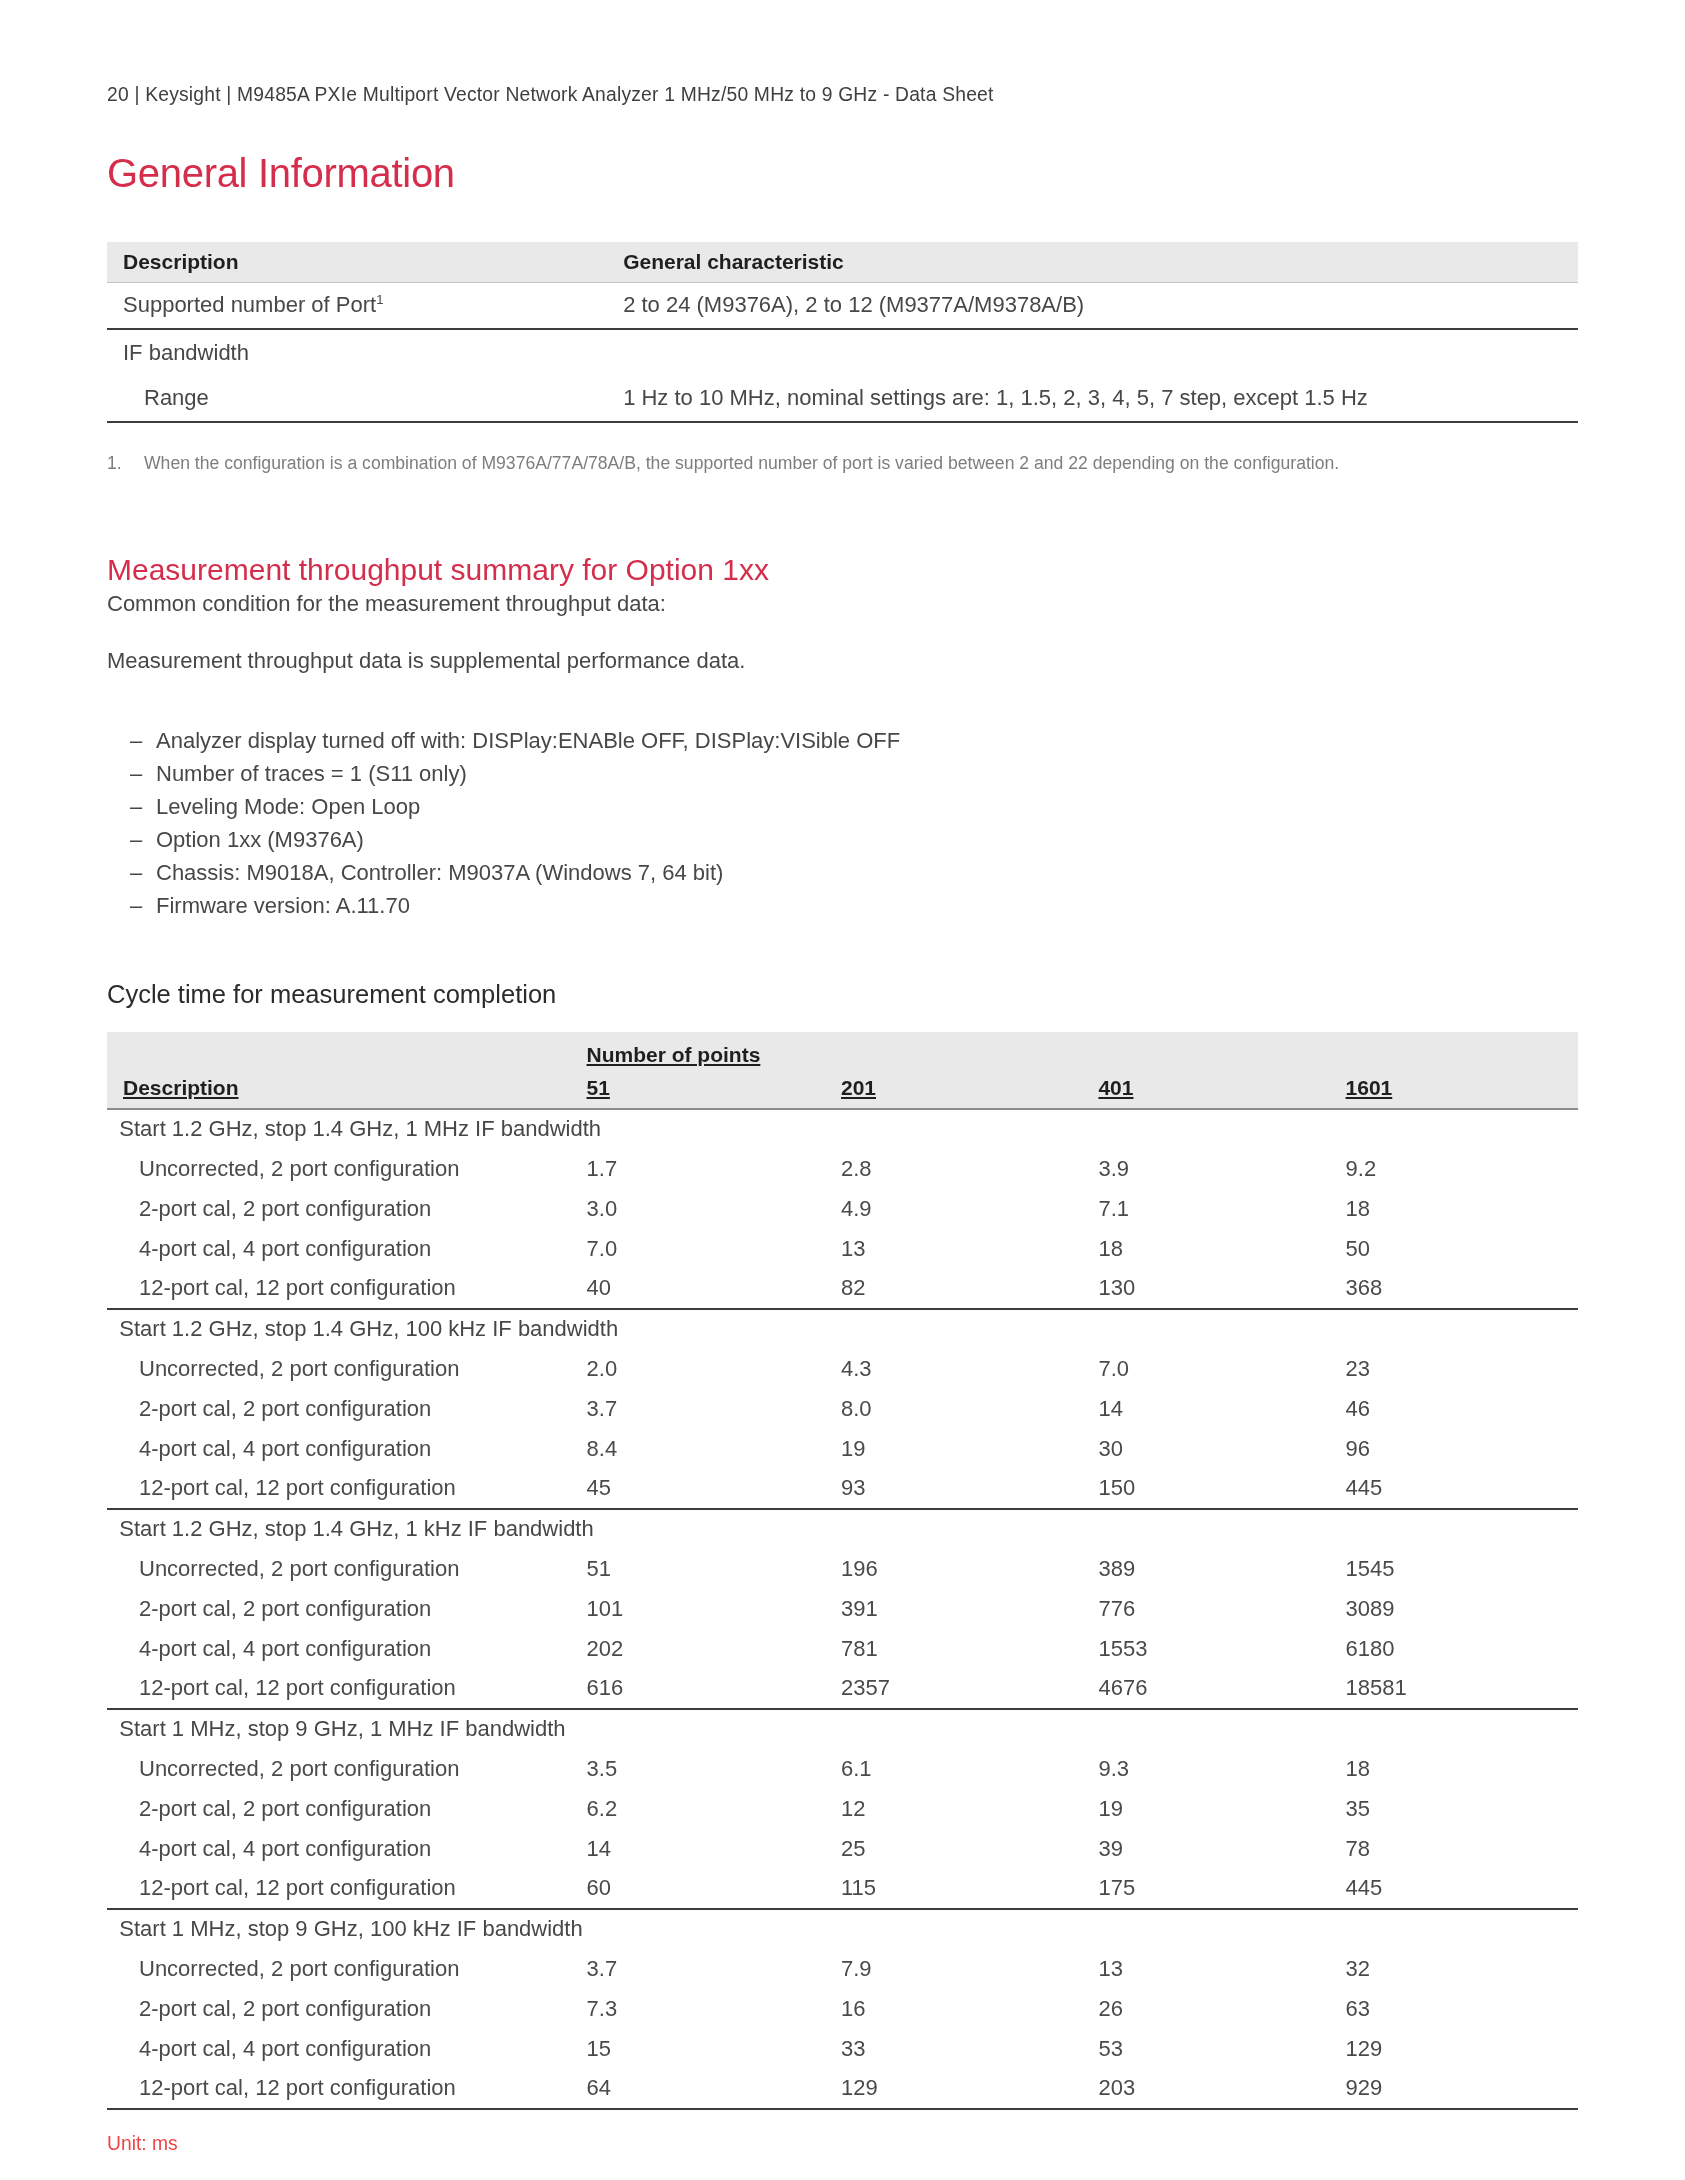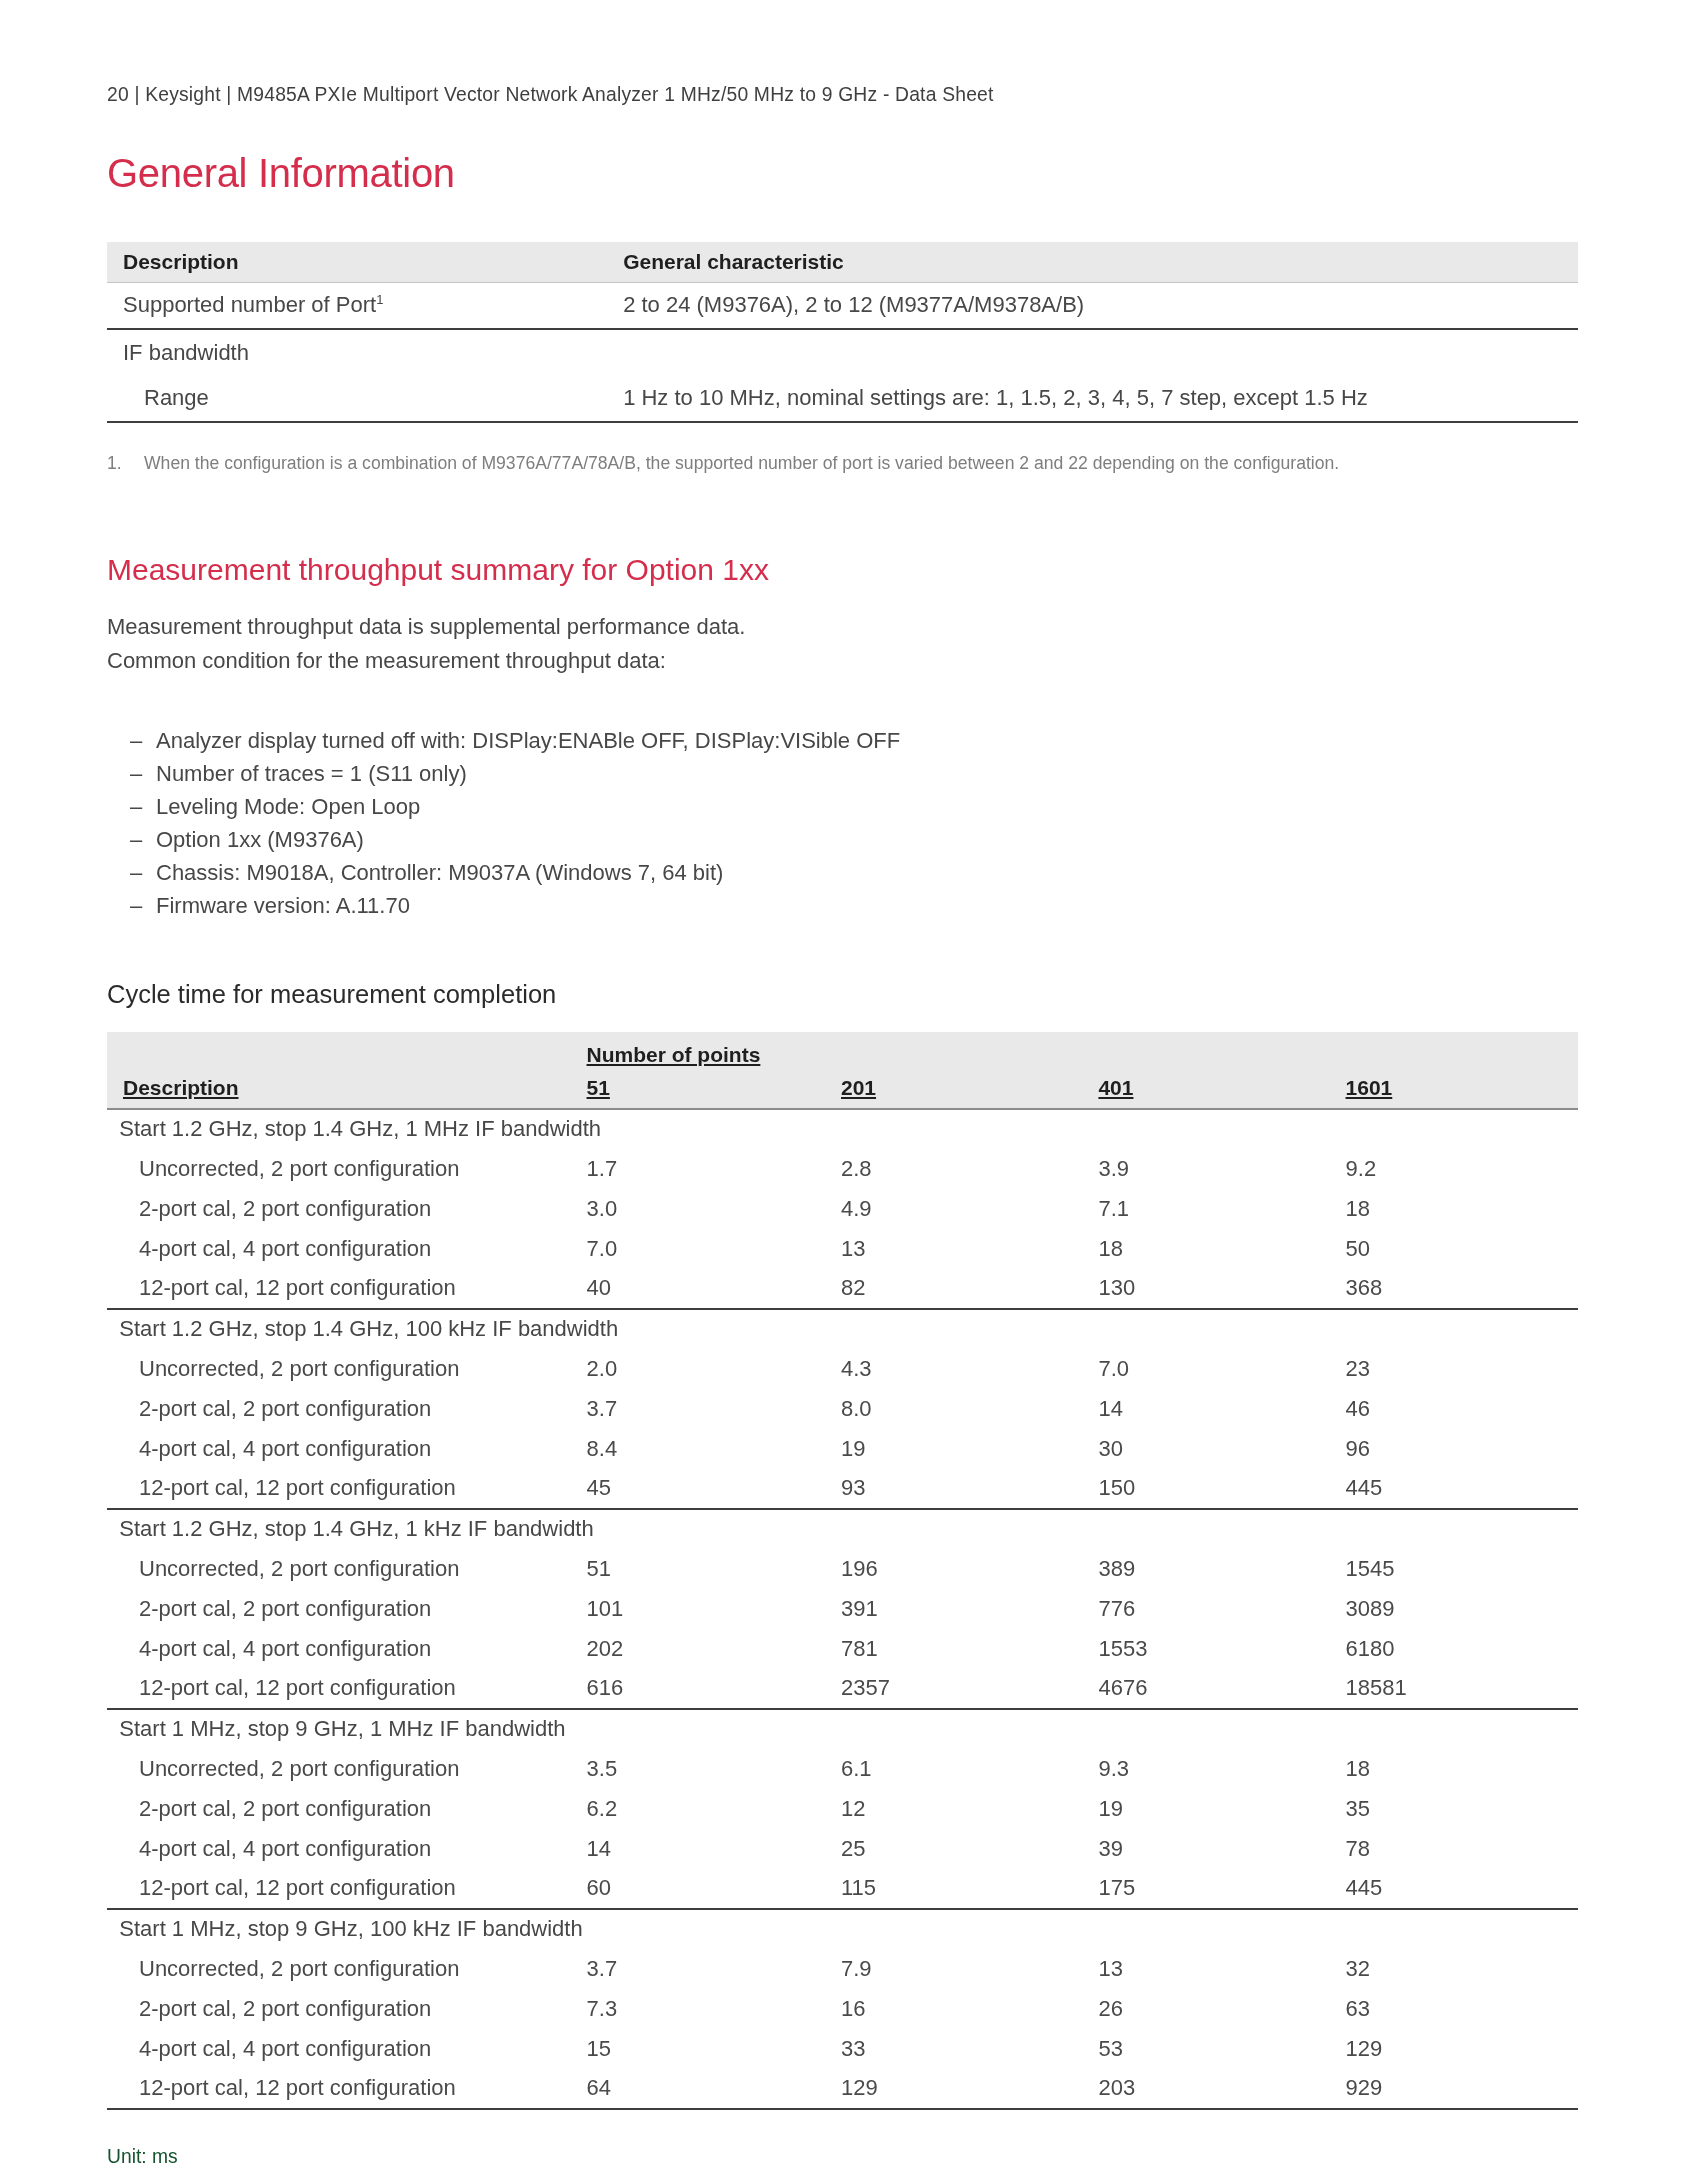--- a/index.html
+++ b/index.html
@@ -60,21 +60,21 @@
     font-size:21px;color:var(--text-dark);text-decoration:underline;
   }
   table.cycle thead tr.points-row th{height:37px;padding-top:8.8px;vertical-align:middle;}
   table.cycle thead tr.cols-row th{height:40px;vertical-align:middle;border-bottom:2.6px solid var(--rule-mid);}
   table.cycle thead th.desc{padding-left:16px;}
   table.cycle td{height:40px;vertical-align:middle;}
   table.cycle td.group-label{padding-left:12.3px;color:var(--text);}
   table.cycle td.row-label{padding-left:32px;}
   table.cycle tr.group-end td{border-bottom:2.6px solid var(--rule-dark);margin-top:16px;}
 
-  .unit-note{margin-top:36px;font-size:19.3px;color:#14532d;}
+  .unit-note{margin-top:23px;font-size:19.3px;color:#ef4444;}
 </style>
 </head>
 <body>
 
 <div class="page">
 
   <div class="page-header">20 | Keysight | M9485A PXIe Multiport Vector Network Analyzer 1 MHz/50 MHz to 9 GHz - Data Sheet</div>
 
   <h1 class="page-title">General Information</h1>
 
@@ -105,22 +105,22 @@
       </tbody>
   </table>
 
   <div class="footnote">
     <span class="num">1.</span>
     <span>When the configuration is a combination of M9376A/77A/78A/B, the supported number of port is varied between 2 and 22 depending on the configuration.</span>
   </div>
 
   <h2 class="section-title">Measurement throughput summary for Option 1xx</h2>
 
+  <p class="intro intro2">Common condition for the measurement throughput data:</p>
   <p class="intro">Measurement throughput data is supplemental performance data.</p>
-  <p class="intro intro2">Common condition for the measurement throughput data:</p>
 
   <ul class="conditions" id="bullet-list">
       <li>
         <span class="dash">–</span>
         <span>Analyzer display turned off with: DISPlay:ENABle OFF, DISPlay:VISible OFF</span>
       </li>
       <li>
         <span class="dash">–</span>
         <span>Number of traces = 1 (S11 only)</span>
       </li>

